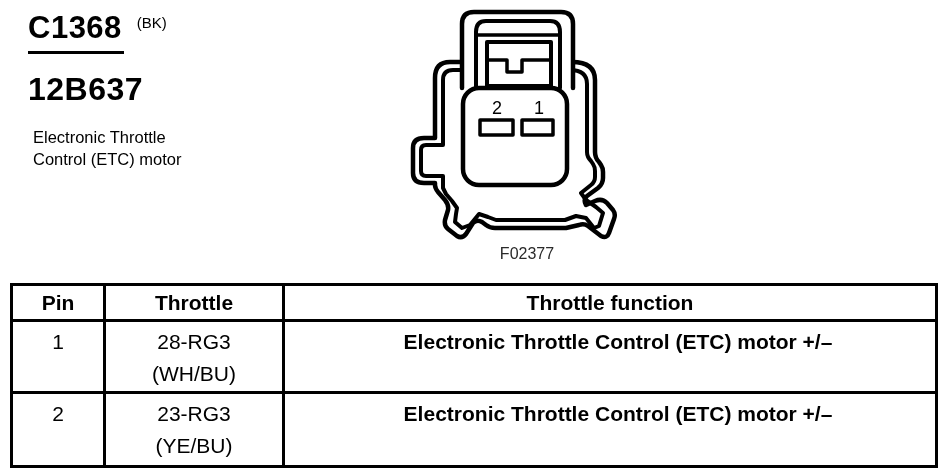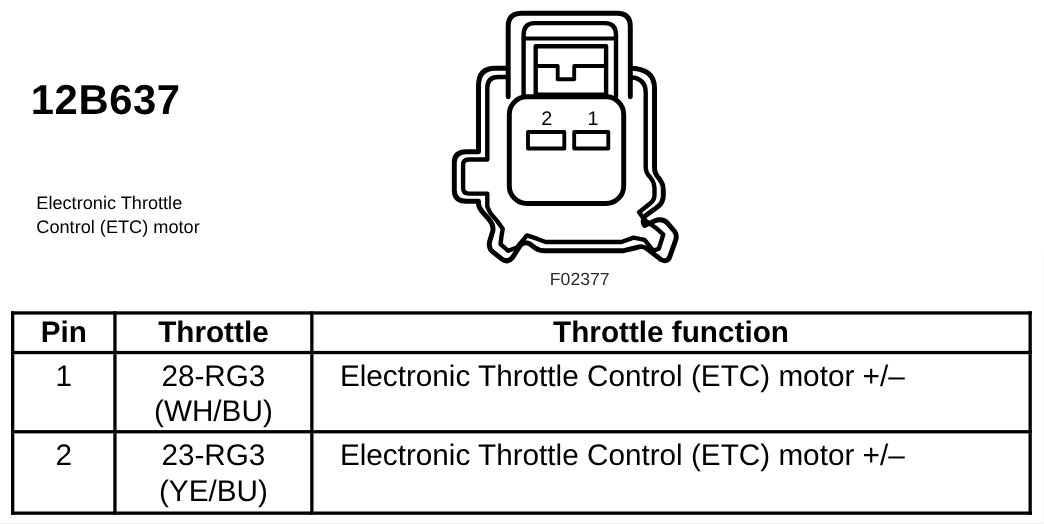--- a/index.html
+++ b/index.html
@@ -21,63 +21,66 @@
     letter-spacing: 0.5px;
   }
   .housing-color {
     display: inline-block;
     font-size: 15px; font-weight: normal;
     vertical-align: top;
     margin-left: 13px; padding-top: 2px;
   }
   .part-number {
     position: absolute; left: 28px; top: 73px;
-    font-size: 38px; font-weight: bold; line-height: 1;
+    font-size: 32px; font-weight: bold; line-height: 1;
     letter-spacing: 0.5px;
   }
   .description {
     position: absolute; left: 33px; top: 126px;
     width: 158px;
-    font-size: 16.5px; line-height: 22px; margin-top: 48px;
+    font-size: 16.5px; line-height: 22px;
   }
   
   .connector-figure { position: absolute; left: 400px; top: 4px; }
   .connector-figure text { font-family: "Liberation Sans", sans-serif; }
   
   table.pinout {
     position: absolute; left: 10px; top: 283px;
     width: 928px;
     border-collapse: collapse;
     table-layout: fixed;
-    font-size: 27px;
+    font-size: 21px;
   }
   .pinout th, .pinout td { border: 3px solid #000; }
   .pinout th {
     height: 33px;
     font-weight: bold; text-align: center; vertical-align: middle;
     padding: 0;
   }
   .pinout td {
     vertical-align: top;
     padding: 4px 0 0 0;
     line-height: 32px;
   }
   .pinout .col-pin      { width: 93px; }
   .pinout .col-circuit  { width: 179px; }
   .pinout .col-function { width: auto; }
   .pinout td.pin-cell, .pinout td.circuit-cell { text-align: center; }
-  .pinout td.function-cell { text-align: left; padding-left: 24px; padding-right: 8px; }
+  .pinout td.function-cell { text-align: center; padding-left: 24px; padding-right: 8px; font-weight: bold; }
   .pinout tr.row-1 td { height: 65px; }
   .pinout tr.row-2 td { height: 67px; }
 </style>
 </head>
 <body>
 
 <div class="canvas">
 
+  <div class="title-row">
+    <span class="connector-id">C1368</span><span class="housing-color">(BK)</span>
+  </div>
   <div class="part-number">12B637</div>
   <div class="description">Electronic Throttle Control (ETC) motor</div>
 
   <svg class="connector-figure" width="250" height="264" viewBox="0 0 250 264">
     <g stroke="#000" fill="none" stroke-linejoin="round" stroke-linecap="round">
 
       <path fill="#ffffff" stroke-width="4.5" d="
         M 35 74
         Q 35 58 50 58
         L 172 58

